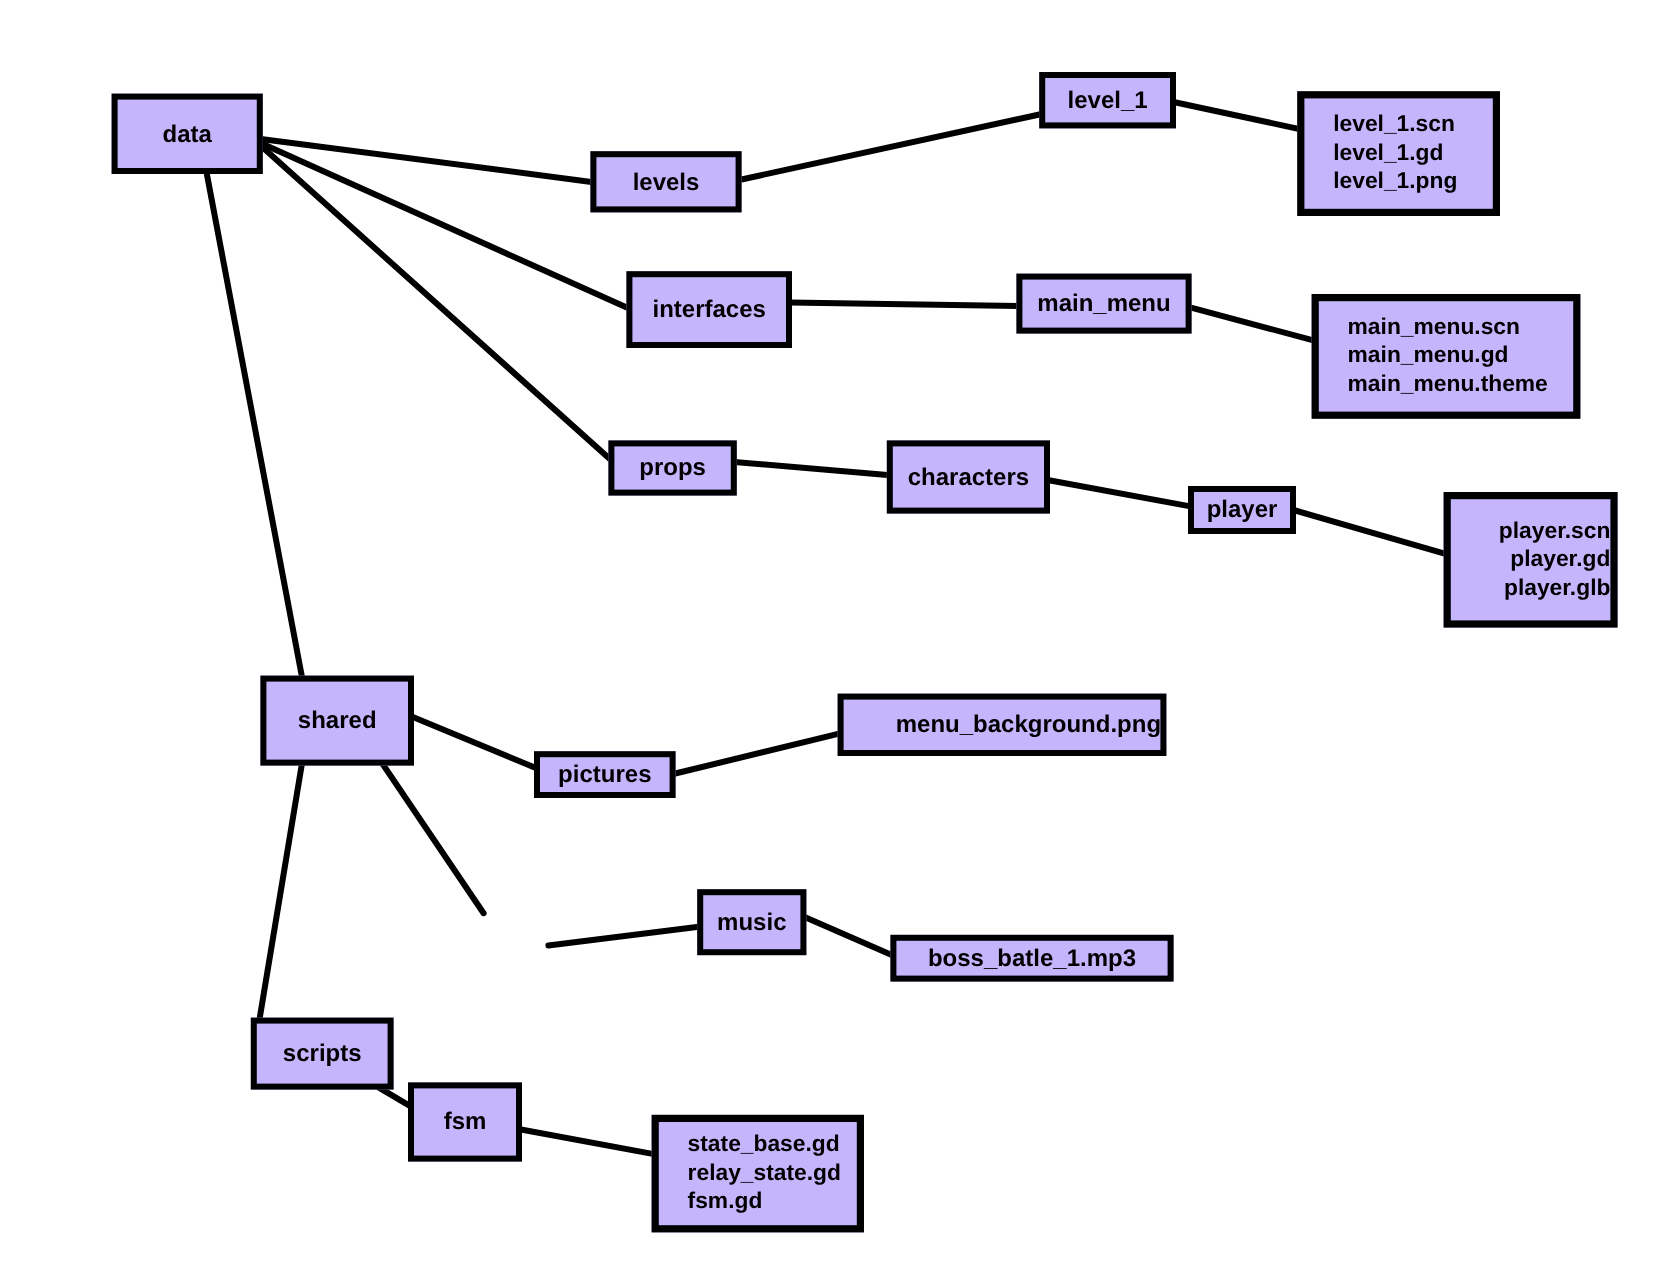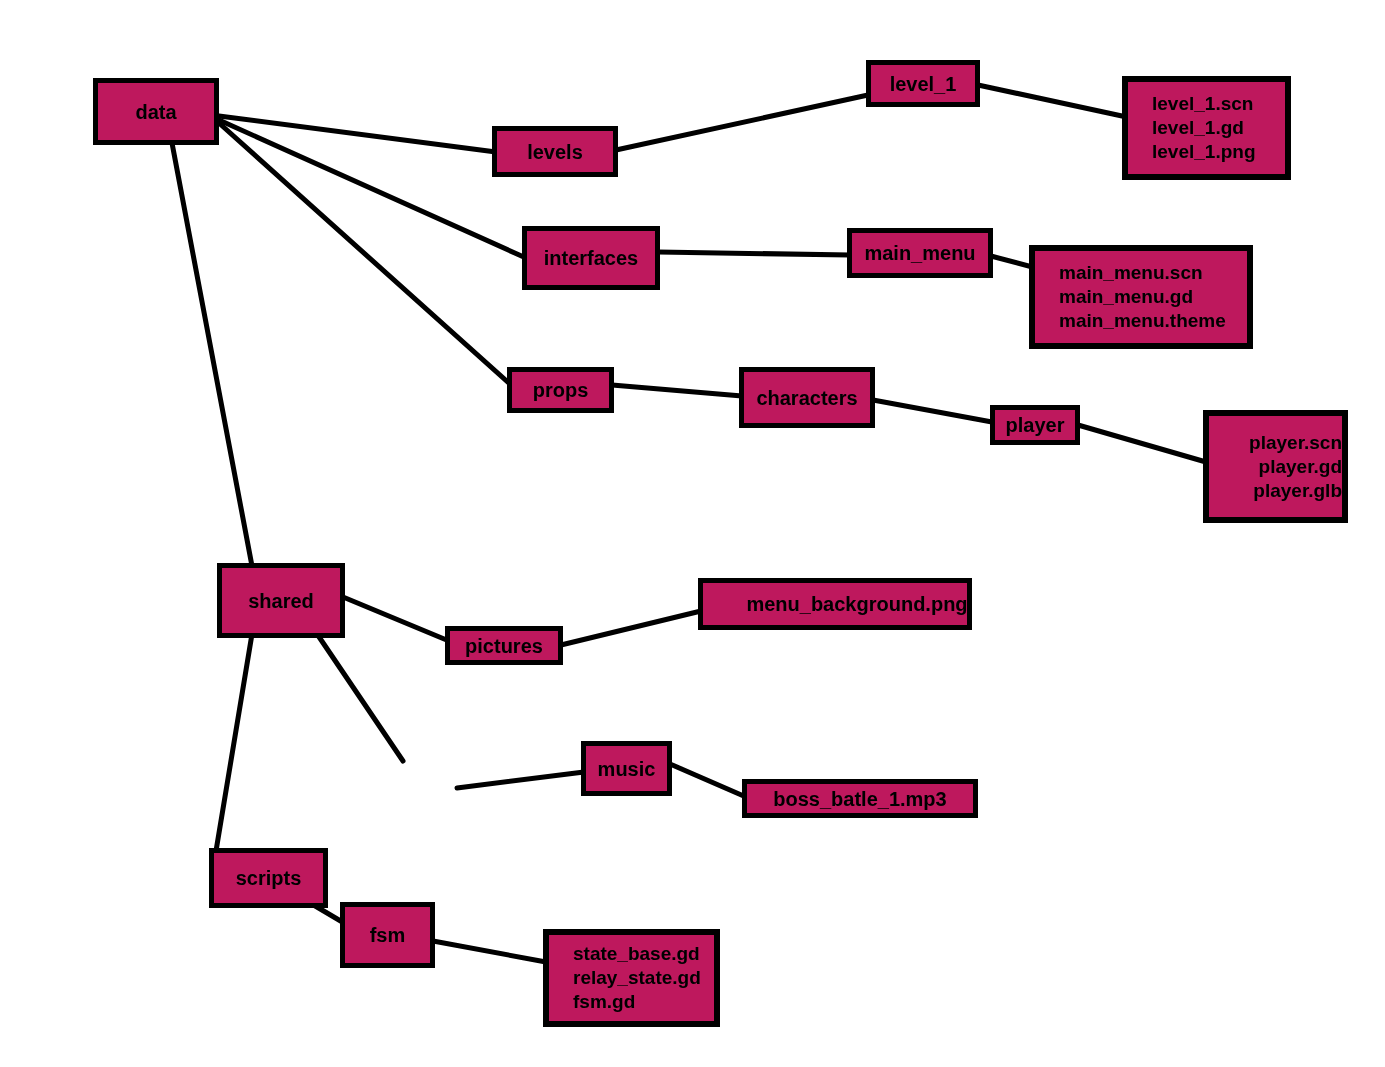--- a/index.html
+++ b/index.html
@@ -25,21 +25,21 @@
   }
   #edge-layer line {
     stroke: #000000;
     stroke-width: 5;
     stroke-linecap: round;
   }
   .node {
     position: absolute;
     z-index: 2;
     box-sizing: border-box;
-    background: #be185d;
+    background: #c4b5fd;
     border: 5px solid #000000;
     display: flex;
     flex-direction: column;
     justify-content: center;
     align-items: center;
     color: #000000;
     font-weight: bold;
     font-size: 20px;
     line-height: 24px;
     white-space: nowrap;
@@ -78,32 +78,32 @@
     </svg>
 <div class="node" style="left: 93px; top: 78px; width: 126px; height: 67px;">
       <div class="label-line">data</div>
     </div>
     <div class="node" style="left: 492px; top: 126px; width: 126px; height: 51px;">
       <div class="label-line">levels</div>
     </div>
     <div class="node" style="left: 866px; top: 60px; width: 114px; height: 47px;">
       <div class="label-line">level_1</div>
     </div>
-    <div class="node left" style="left: 1122px; top: 76px; width: 169px; height: 104px;">
+    <div class="node left" style="left: 1081px; top: 76px; width: 169px; height: 104px;">
       <div class="label-line">level_1.scn</div>
       <div class="label-line">level_1.gd</div>
       <div class="label-line">level_1.png</div>
     </div>
     <div class="node" style="left: 522px; top: 226px; width: 138px; height: 64px;">
       <div class="label-line">interfaces</div>
     </div>
     <div class="node" style="left: 847px; top: 228px; width: 146px; height: 50px;">
       <div class="label-line">main_menu</div>
     </div>
-    <div class="node left" style="left: 1029px; top: 245px; width: 224px; height: 104px;">
+    <div class="node left" style="left: 1093px; top: 245px; width: 224px; height: 104px;">
       <div class="label-line">main_menu.scn</div>
       <div class="label-line">main_menu.gd</div>
       <div class="label-line">main_menu.theme</div>
     </div>
     <div class="node" style="left: 507px; top: 367px; width: 107px; height: 46px;">
       <div class="label-line">props</div>
     </div>
     <div class="node" style="left: 739px; top: 367px; width: 136px; height: 61px;">
       <div class="label-line">characters</div>
     </div>

